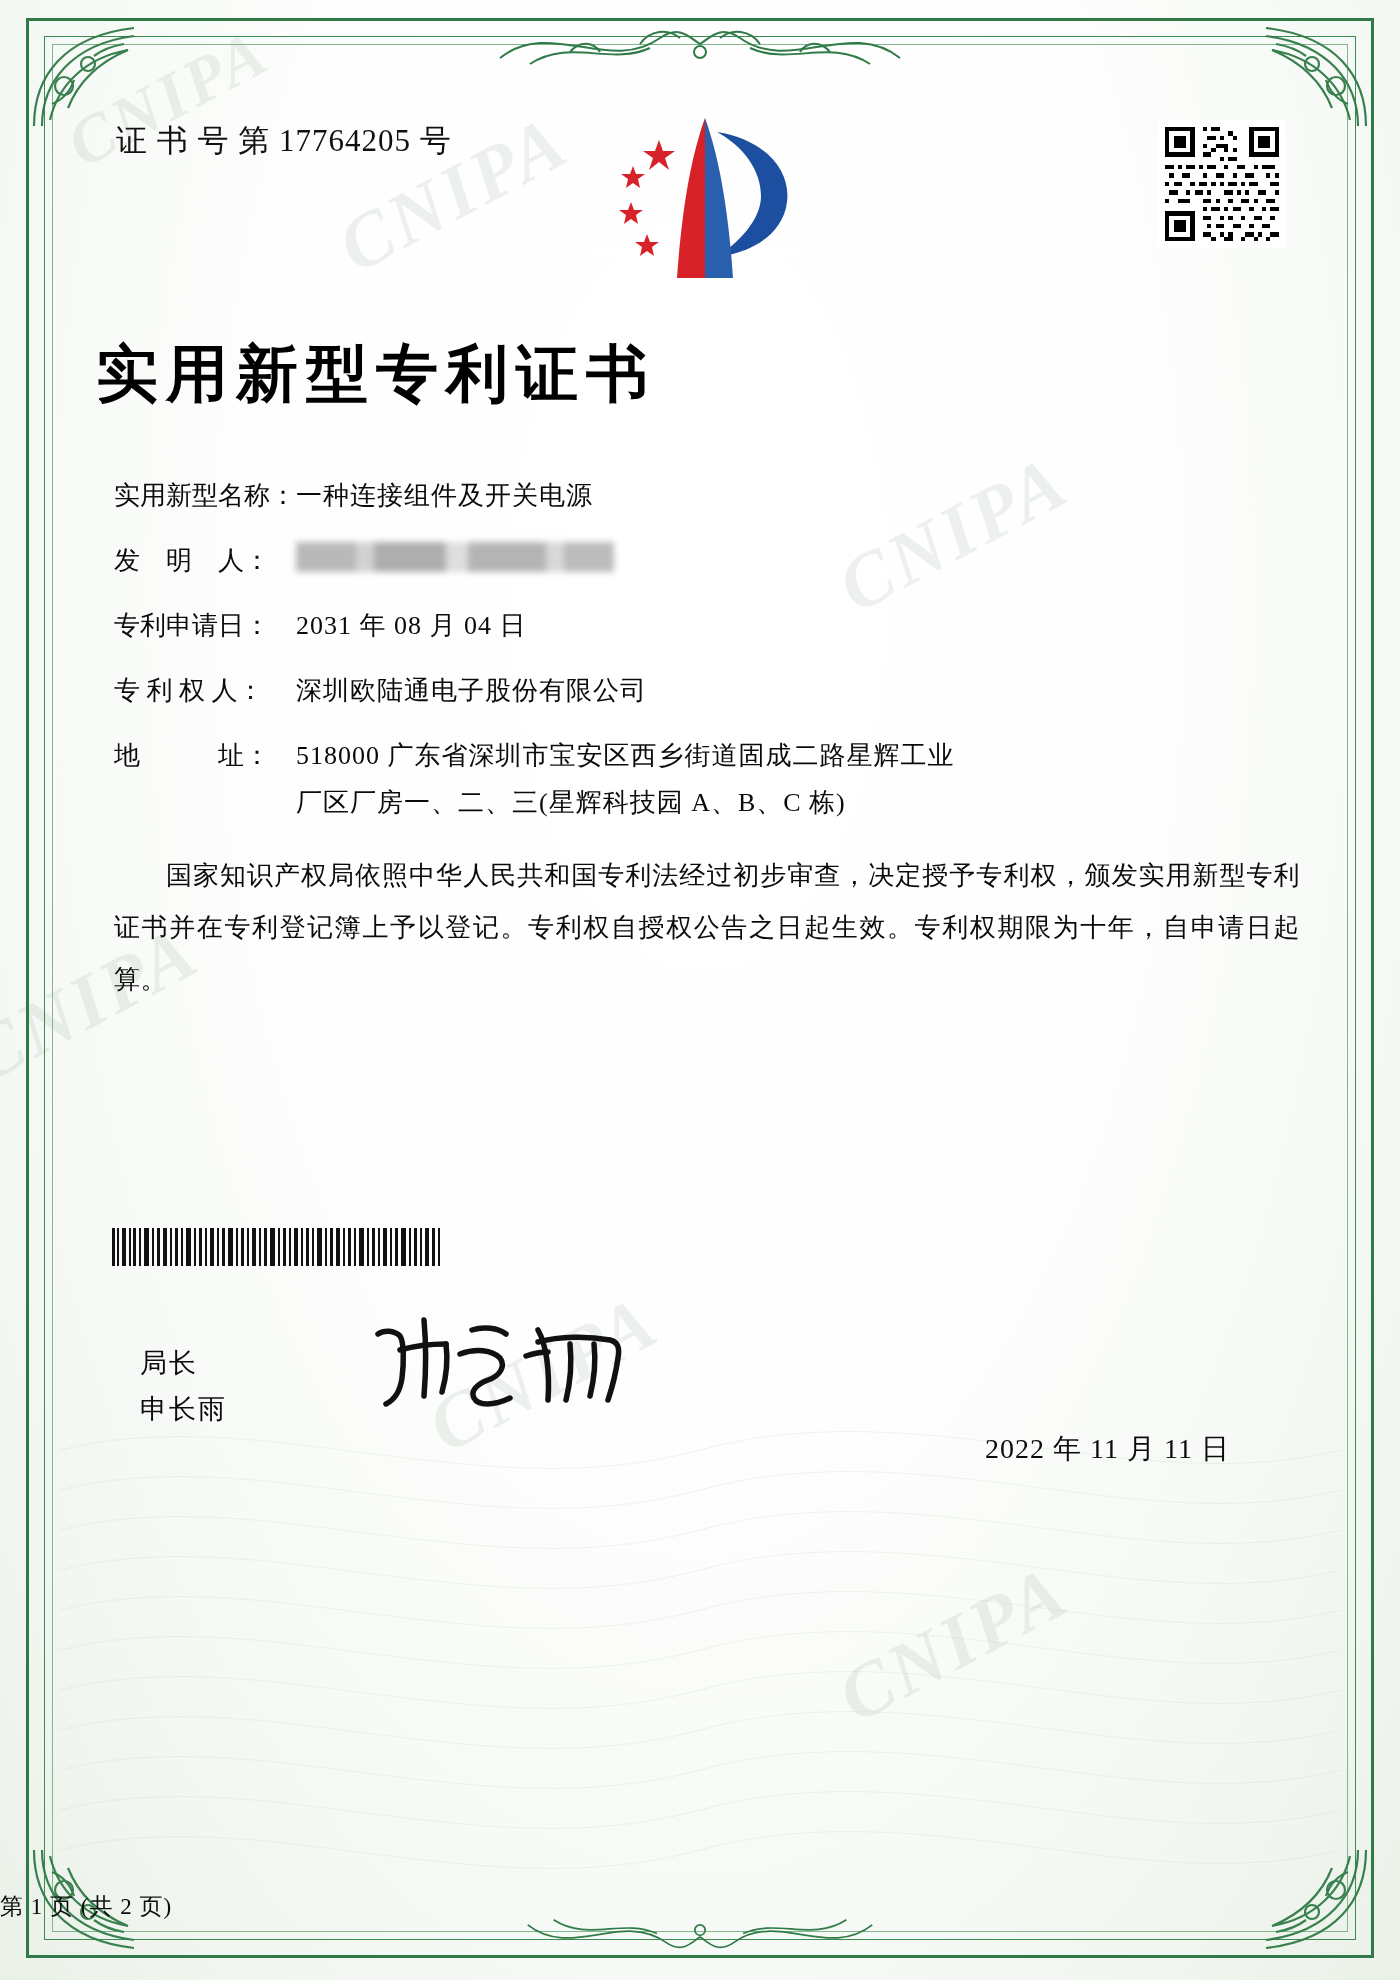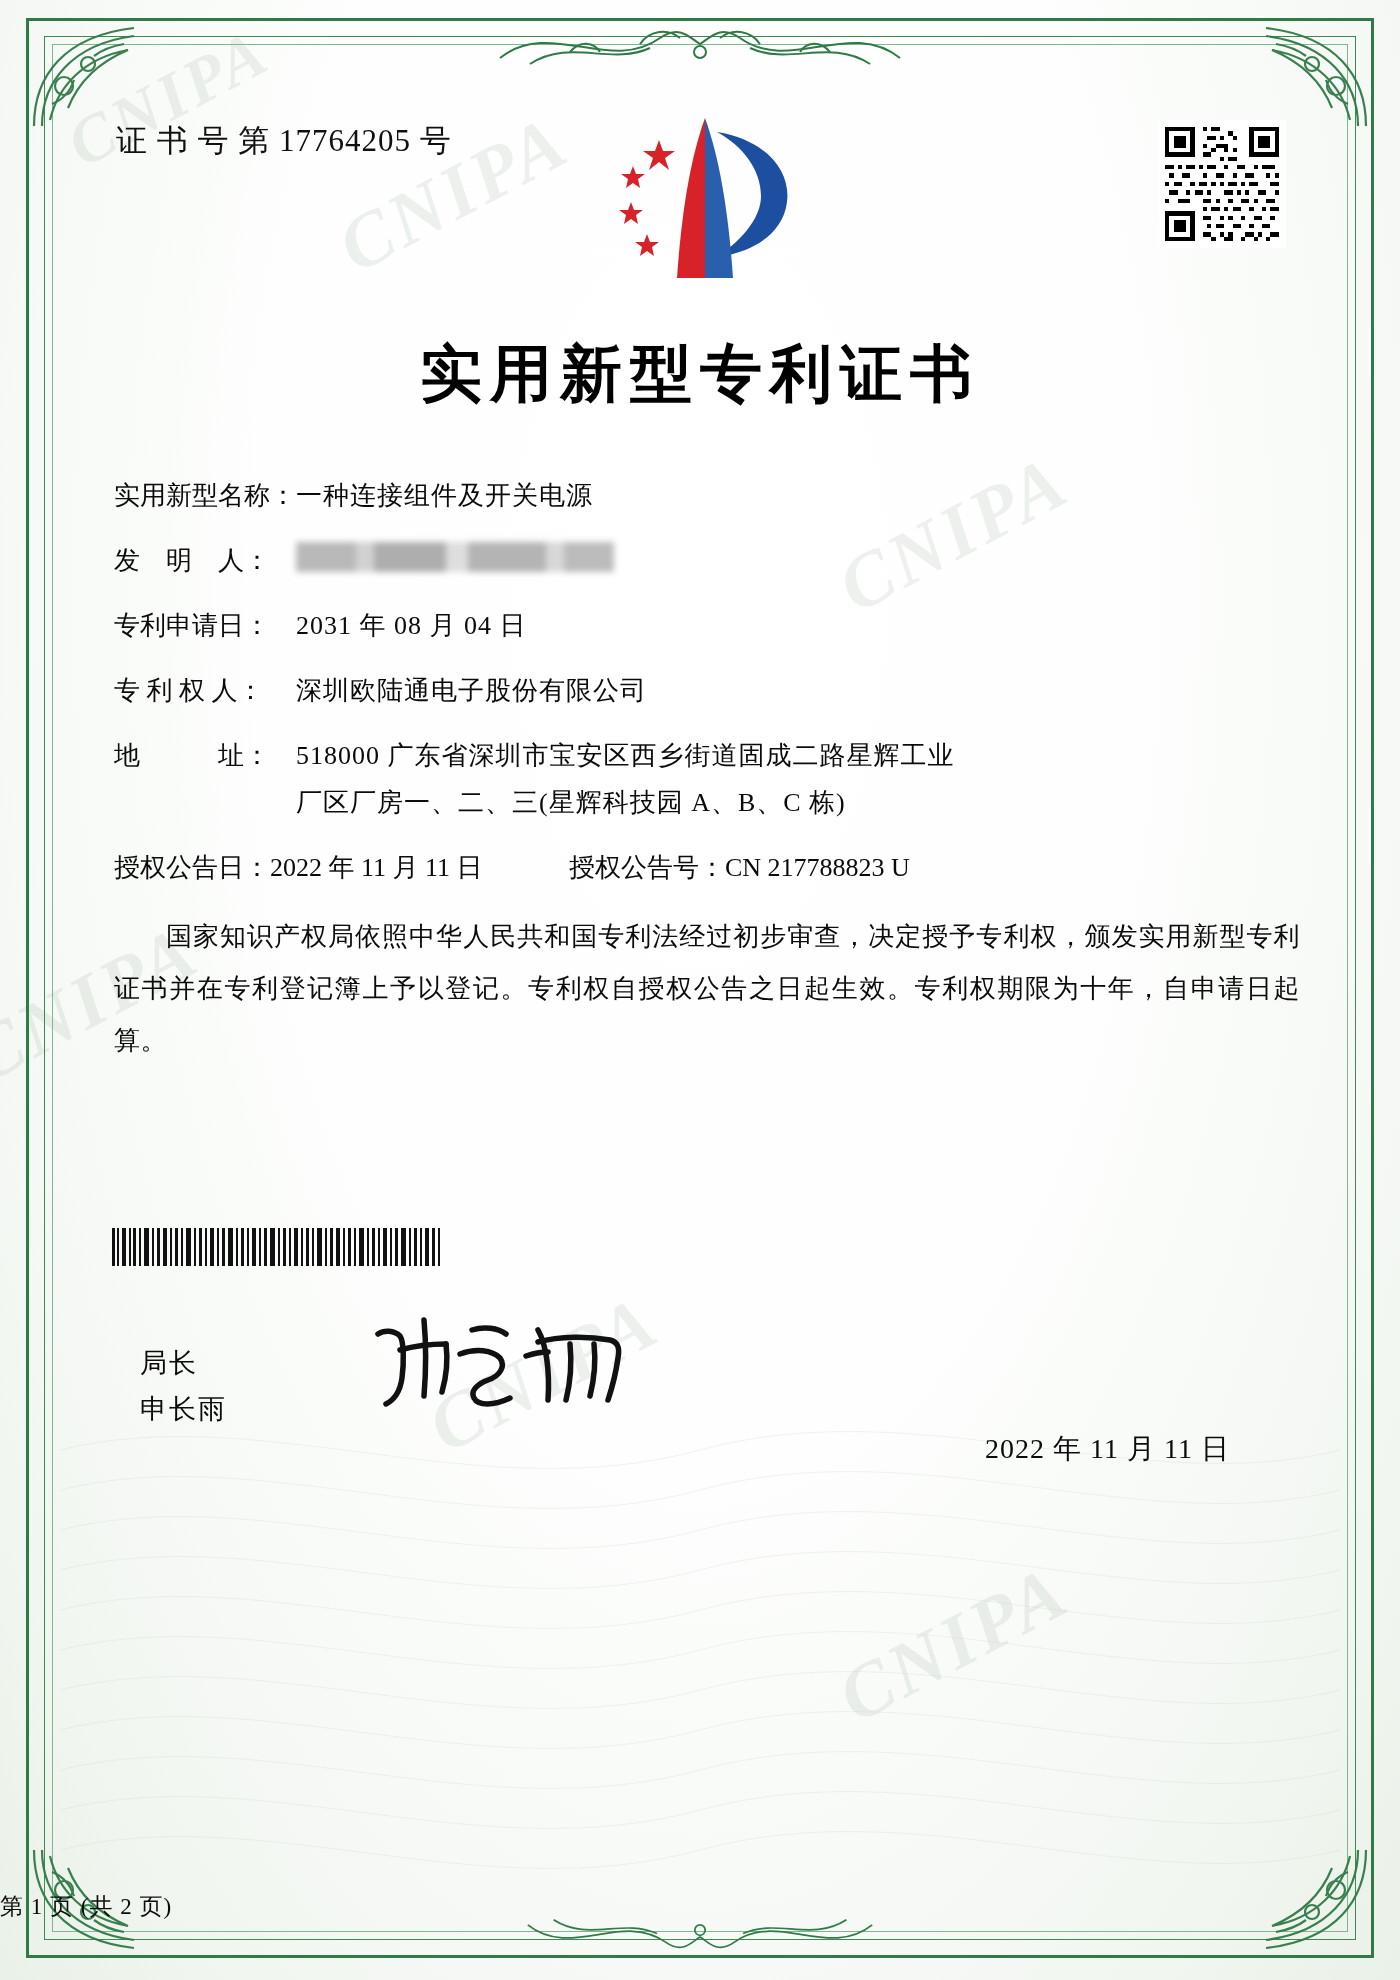--- a/index.html
+++ b/index.html
@@ -123,21 +123,21 @@
   .emblem {
     position: absolute;
     left: 50%;
     top: -10px;
     transform: translateX(-50%);
     width: 230px; height: 175px;
   }
 
   .main-title {
     margin-top: 170px;
-    text-align: center;
+    text-align: left;
     font-family: "DejaVu Serif", "Liberation Serif", serif;
     font-weight: bold;
     font-size: 62px;
     letter-spacing: 8px;
     color: #000;
   }
 
   .fields {
     margin-top: 62px;
     margin-left: 18px;
@@ -507,28 +507,20 @@
         <div class="label">专 利 权 人：</div>
         <div class="value">深圳欧陆通电子股份有限公司</div>
       </div>
 
       <div class="row">
         <div class="label">地　　　址：</div>
         <div class="value">518000 广东省深圳市宝安区西乡街道固成二路星辉工业</div>
       </div>
       <div class="addr-second">厂区厂房一、二、三(星辉科技园 A、B、C 栋)</div>
 
-      <div class="grant-row">
-        <div class="grant-left">
-          <span>授权公告日：</span><span>2022 年 11 月 11 日</span>
-        </div>
-        <div class="grant-right">
-          <span>授权公告号：</span><span>CN 217788823 U</span>
-        </div>
-      </div>
 
     </div>
 
     <div class="paragraphs">
       <p>国家知识产权局依照中华人民共和国专利法经过初步审查，决定授予专利权，颁发实用新型专利证书并在专利登记簿上予以登记。专利权自授权公告之日起生效。专利权期限为十年，自申请日起算。</p>
     </div>
 
   </div>
 
   <svg class="barcode" viewBox="0 0 330 38" preserveAspectRatio="none" shape-rendering="crispEdges">

